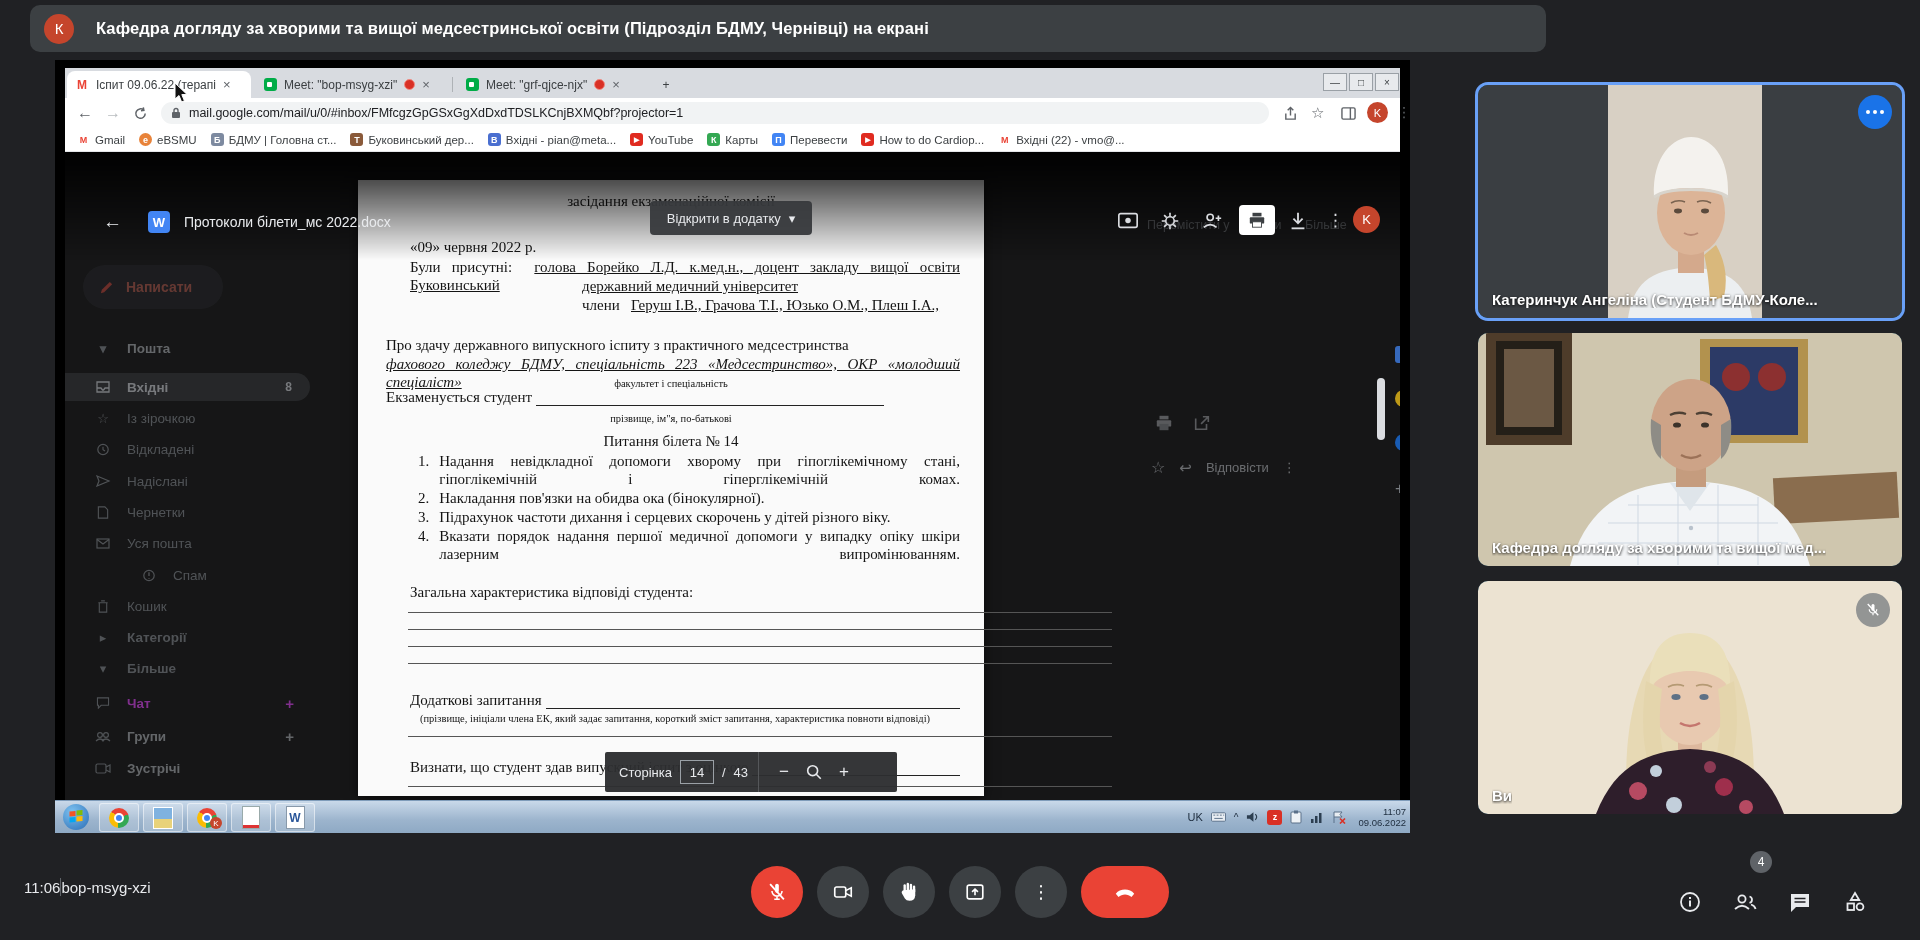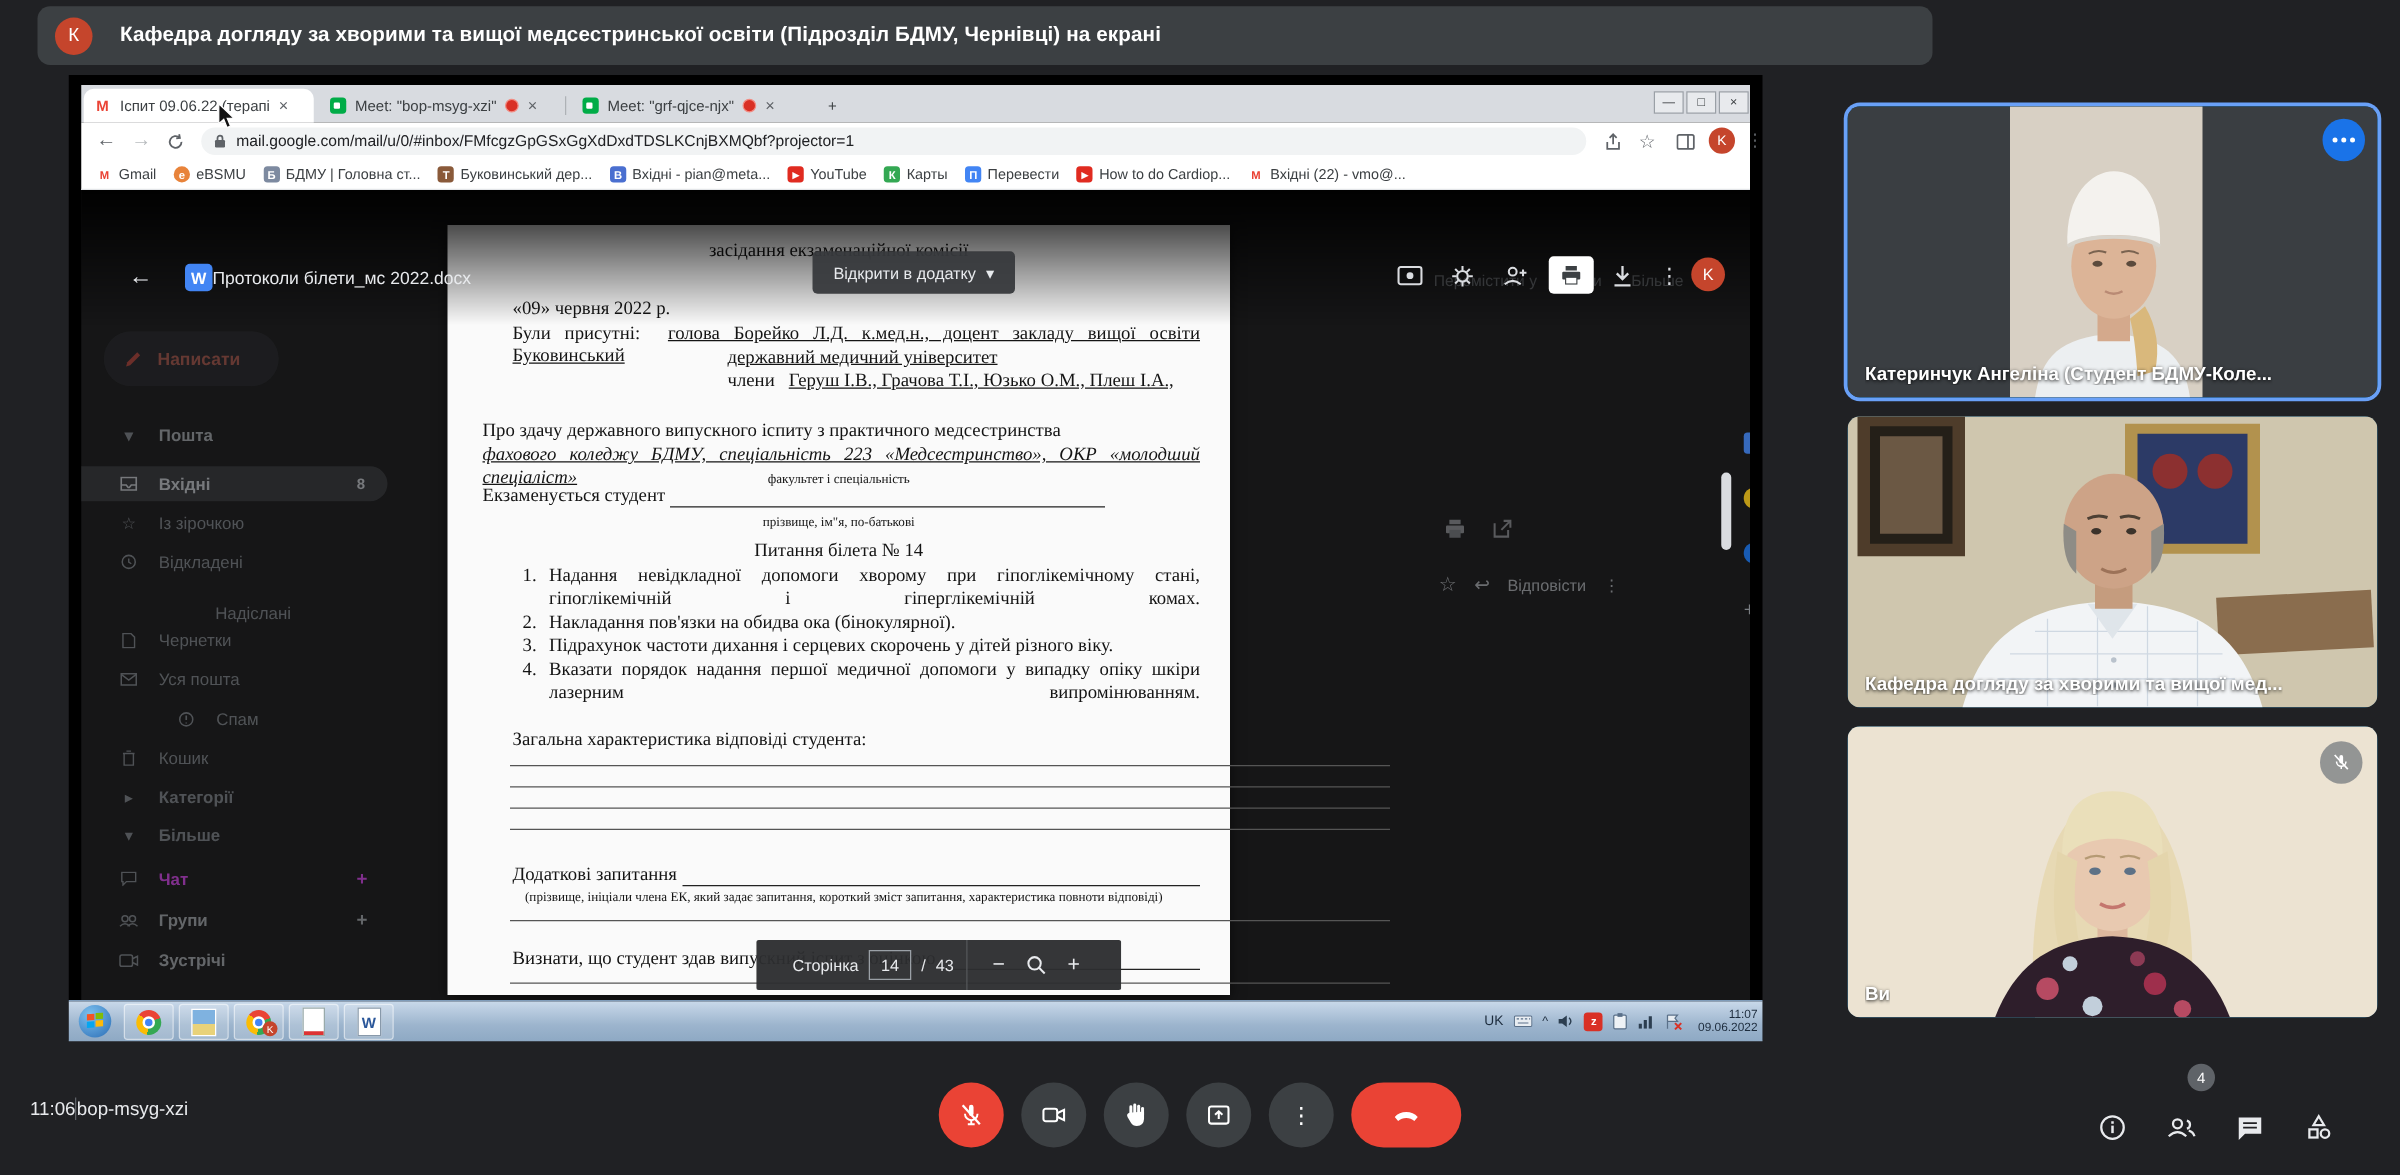--- a/index.html
+++ b/index.html
@@ -249,21 +249,21 @@
           <span class="sic">☆</span>
           <span>Із зірочкою</span>
         </div>
         <div class="srow" style="top:283px;">
           <svg class="sic" width="13" height="13" viewBox="0 0 14 14">
               <circle cx="7" cy="7" r="5.6" fill="none" stroke="#80868b" stroke-width="1.3"></circle>
               <path d="M7 4 v3.2 l2.2 1.4" fill="none" stroke="#80868b" stroke-width="1.2"></path>
             </svg>
           <span>Відкладені</span>
         </div>
-        <div class="srow" style="top:315px;flex-direction:column;">
+        <div class="srow" style="top:315px;">
           <svg class="sic" width="13" height="12" viewBox="0 0 14 12">
               <path d="M1 1 L13 6 L1 11 L3 6 Z" fill="none" stroke="#80868b" stroke-width="1.2"></path>
             </svg>
           <span>Надіслані</span>
         </div>
         <div class="srow" style="top:346px;">
           <svg class="sic" width="12" height="13" viewBox="0 0 12 14">
               <path d="M1 1 h7 l3 3 v9 h-10 Z" fill="none" stroke="#80868b" stroke-width="1.2"></path>
             </svg>
           <span>Чернетки</span>
@@ -392,21 +392,21 @@
             <span>Визнати, що студент здав випускний іспит з оцінкою</span>
             <span class="fill"></span>
           </div>
         <div class="hr" style="top:606px;"></div>
       </div>
 
       <div class="vgrad"></div>
       <div class="vhead">
         <span style="margin-left:38px;font-size:19px;">←</span>
         <span class="wicon" style="margin-left:26px;">W</span>
-        <span style="font-size:14px;">Протоколи білети_мс 2022.docx</span>
+        <span style="margin-left:14px;font-size:14px;">Протоколи білети_мс 2022.docx</span>
       </div>
       <div class="openbtn">
         <span>Відкрити в додатку</span>
           <span>▾</span>
       </div>
       <svg class="vico" style="left:1052px;top:58px;" width="22" height="22" viewBox="0 0 24 24">
         <rect x="2" y="4" width="20" height="15" rx="2" fill="none" stroke="#dadce0" stroke-width="1.8"></rect>
           <circle cx="12" cy="11.5" r="3" fill="#dadce0"></circle>
       </svg>
       <svg class="vico" style="left:1094px;top:58px;" width="22" height="22" viewBox="0 0 24 24">
@@ -425,21 +425,21 @@
         </svg>
       </div>
       <svg class="vico" style="left:1222px;top:58px;" width="22" height="22" viewBox="0 0 24 24">
         <path d="M12 3 v11 M7 9.5 l5 5 5-5" fill="none" stroke="#dadce0" stroke-width="2"></path>
           <line x1="5" y1="20" x2="19" y2="20" stroke="#dadce0" stroke-width="2"></line>
       </svg>
       <span class="vico" style="left:1262px;top:58px;font-size:17px;">⋮</span>
       <div class="abs" style="left:1288px;top:54px;width:27px;height:27px;border-radius:50%;background:#c5452c;color:#fff;z-index:4;display:flex;align-items:center;justify-content:center;font-size:13px;">K</div>
 
       <div class="pager">
-        <span style="margin-left:29px;">Сторінка</span>
+        <span style="margin-left:14px;">Сторінка</span>
         <span class="pgbox">14</span>
         <span>/</span>
         <span style="margin-left:8px;">43</span>
         <span class="pgdiv"></span>
         <span class="pbtn">−</span>
         <svg width="18" height="18" viewBox="0 0 20 20" style="margin:0 6px;">
           <circle cx="8.5" cy="8.5" r="5.5" fill="none" stroke="#e8eaed" stroke-width="1.8"></circle>
             <line x1="12.5" y1="12.5" x2="17.5" y2="17.5" stroke="#e8eaed" stroke-width="1.8"></line>
         </svg>
         <span class="pbtn">+</span>

